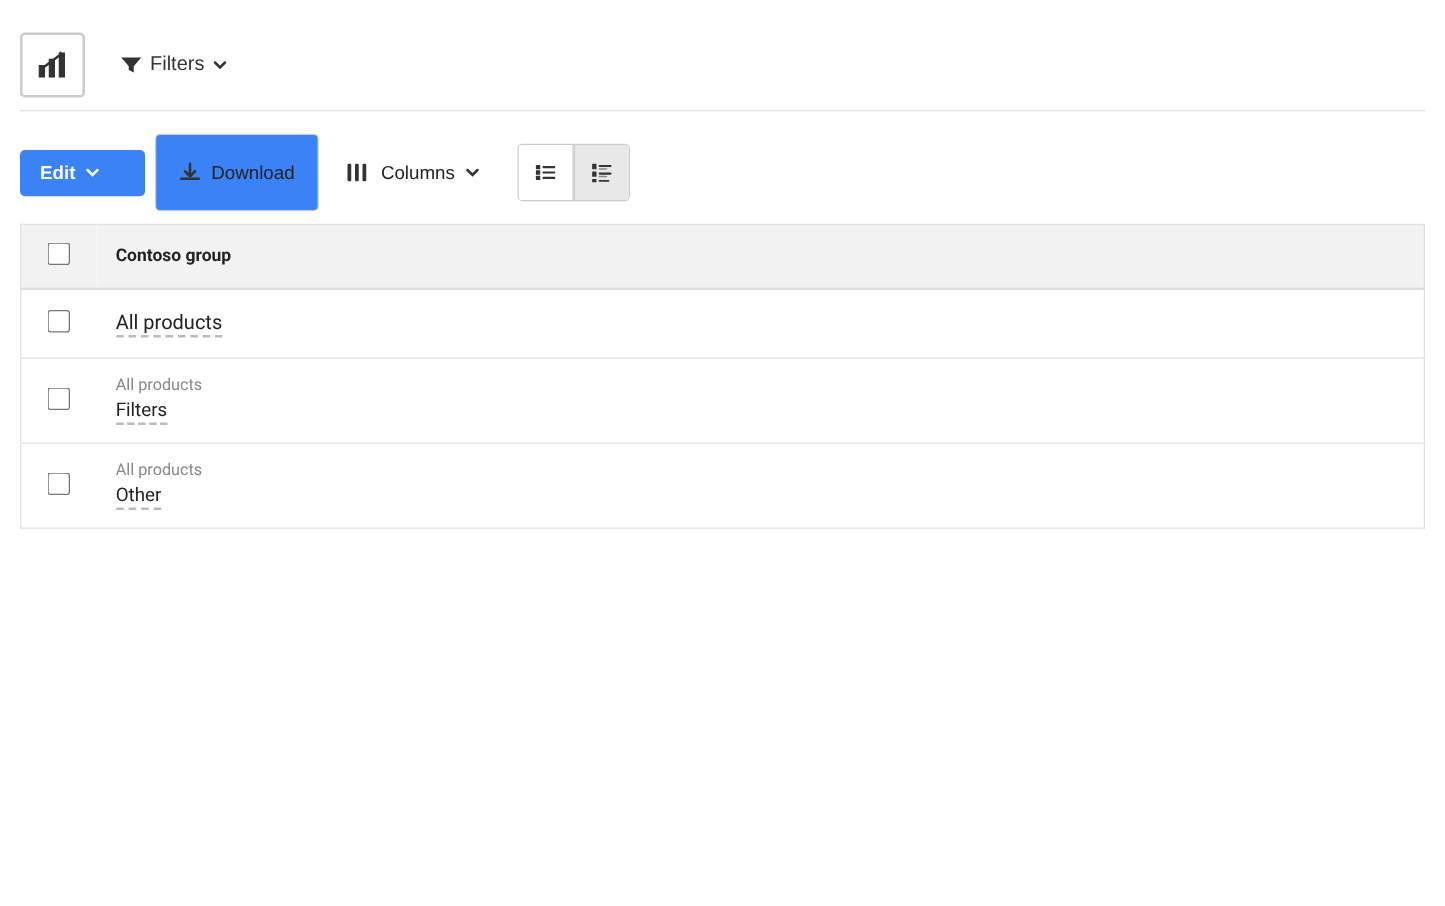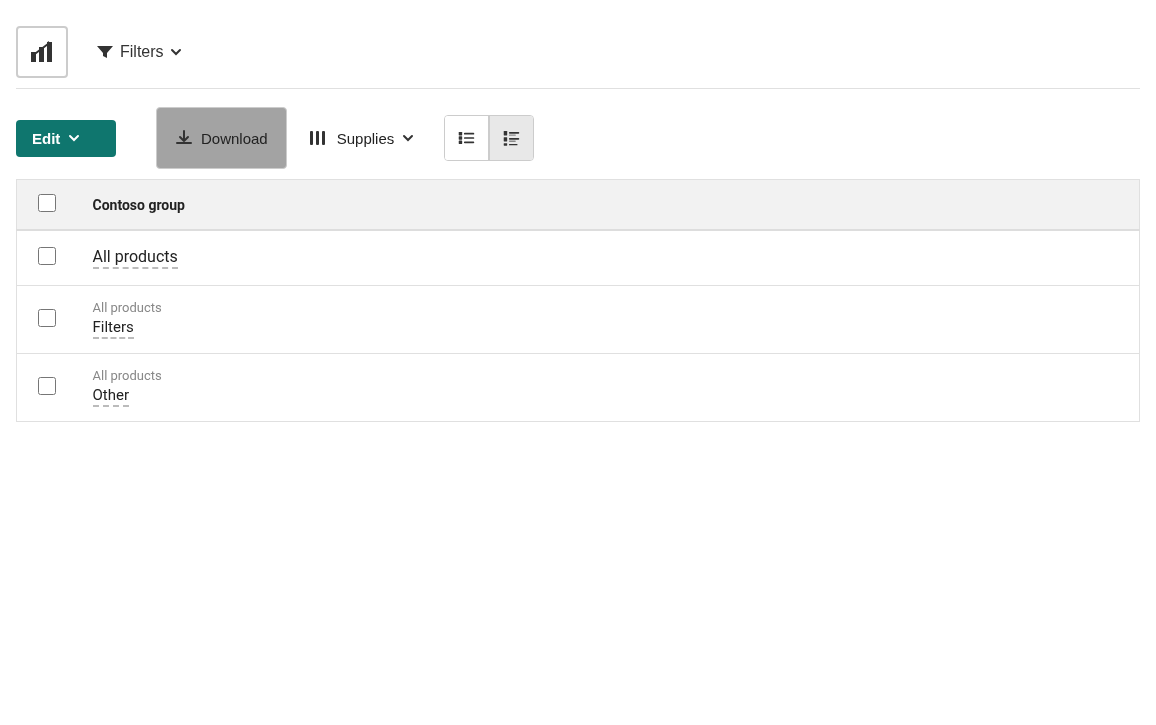--- a/index.html
+++ b/index.html
@@ -53,47 +53,46 @@
     
     .toolbar {
       display: flex;
       align-items: center;
       gap: 8px;
       padding: 10px 0;
       margin-bottom: 0;
     }
 
     .edit-btn {
-      background: #0f766e;
+      background: #3b82f6;
       color: #fff;
       border: none;
       border-radius: 4px;
       padding: 10px 16px;
       font-size: 15px;
       font-weight: 600;
       cursor: pointer;
       display: flex;
       align-items: center;
       gap: 8px;
       min-width: 100px;
     }
 
     .download-btn {
-      background: #a3a3a3;
+      background: #3b82f6;
       border: 1px solid #ccc;
       border-radius: 4px;
       padding: 21px 18px;
       font-size: 15px;
       cursor: pointer;
       display: flex;
       align-items: center;
       gap: 8px;
       color: #222;
       font-weight: 500;
-      margin-left: 32px;
     }
 
     .columns-btn {
       background: none;
       border: none;
       padding: 10px 14px;
       font-size: 15px;
       cursor: pointer;
       display: flex;
       align-items: center;
@@ -254,21 +253,21 @@
       </svg>
       <span>Download</span>
     </button>
 
     <button class="columns-btn">
       <svg width="20" height="18" viewBox="0 0 20 18" fill="none">
         <rect x="1" y="2" width="3" height="14" rx="1" fill="#333"></rect>
         <rect x="7" y="2" width="3" height="14" rx="1" fill="#333"></rect>
         <rect x="13" y="2" width="3" height="14" rx="1" fill="#333"></rect>
       </svg>
-      <span>Supplies</span>
+      <span>Columns</span>
       <svg width="12" height="12" viewBox="0 0 12 12">
         <path d="M2 4l4 4 4-4" stroke="#333" stroke-width="2" fill="none" stroke-linecap="round"></path>
       </svg>
     </button>
 
     <div class="view-toggle">
       <button class="view-btn" title="Compact list view">
         <svg width="22" height="22" viewBox="0 0 22 22" fill="none">
           <rect x="2" y="4" width="4" height="4" rx="0.5" fill="#333"></rect>
           <rect x="8" y="5" width="12" height="2" rx="1" fill="#333"></rect>

